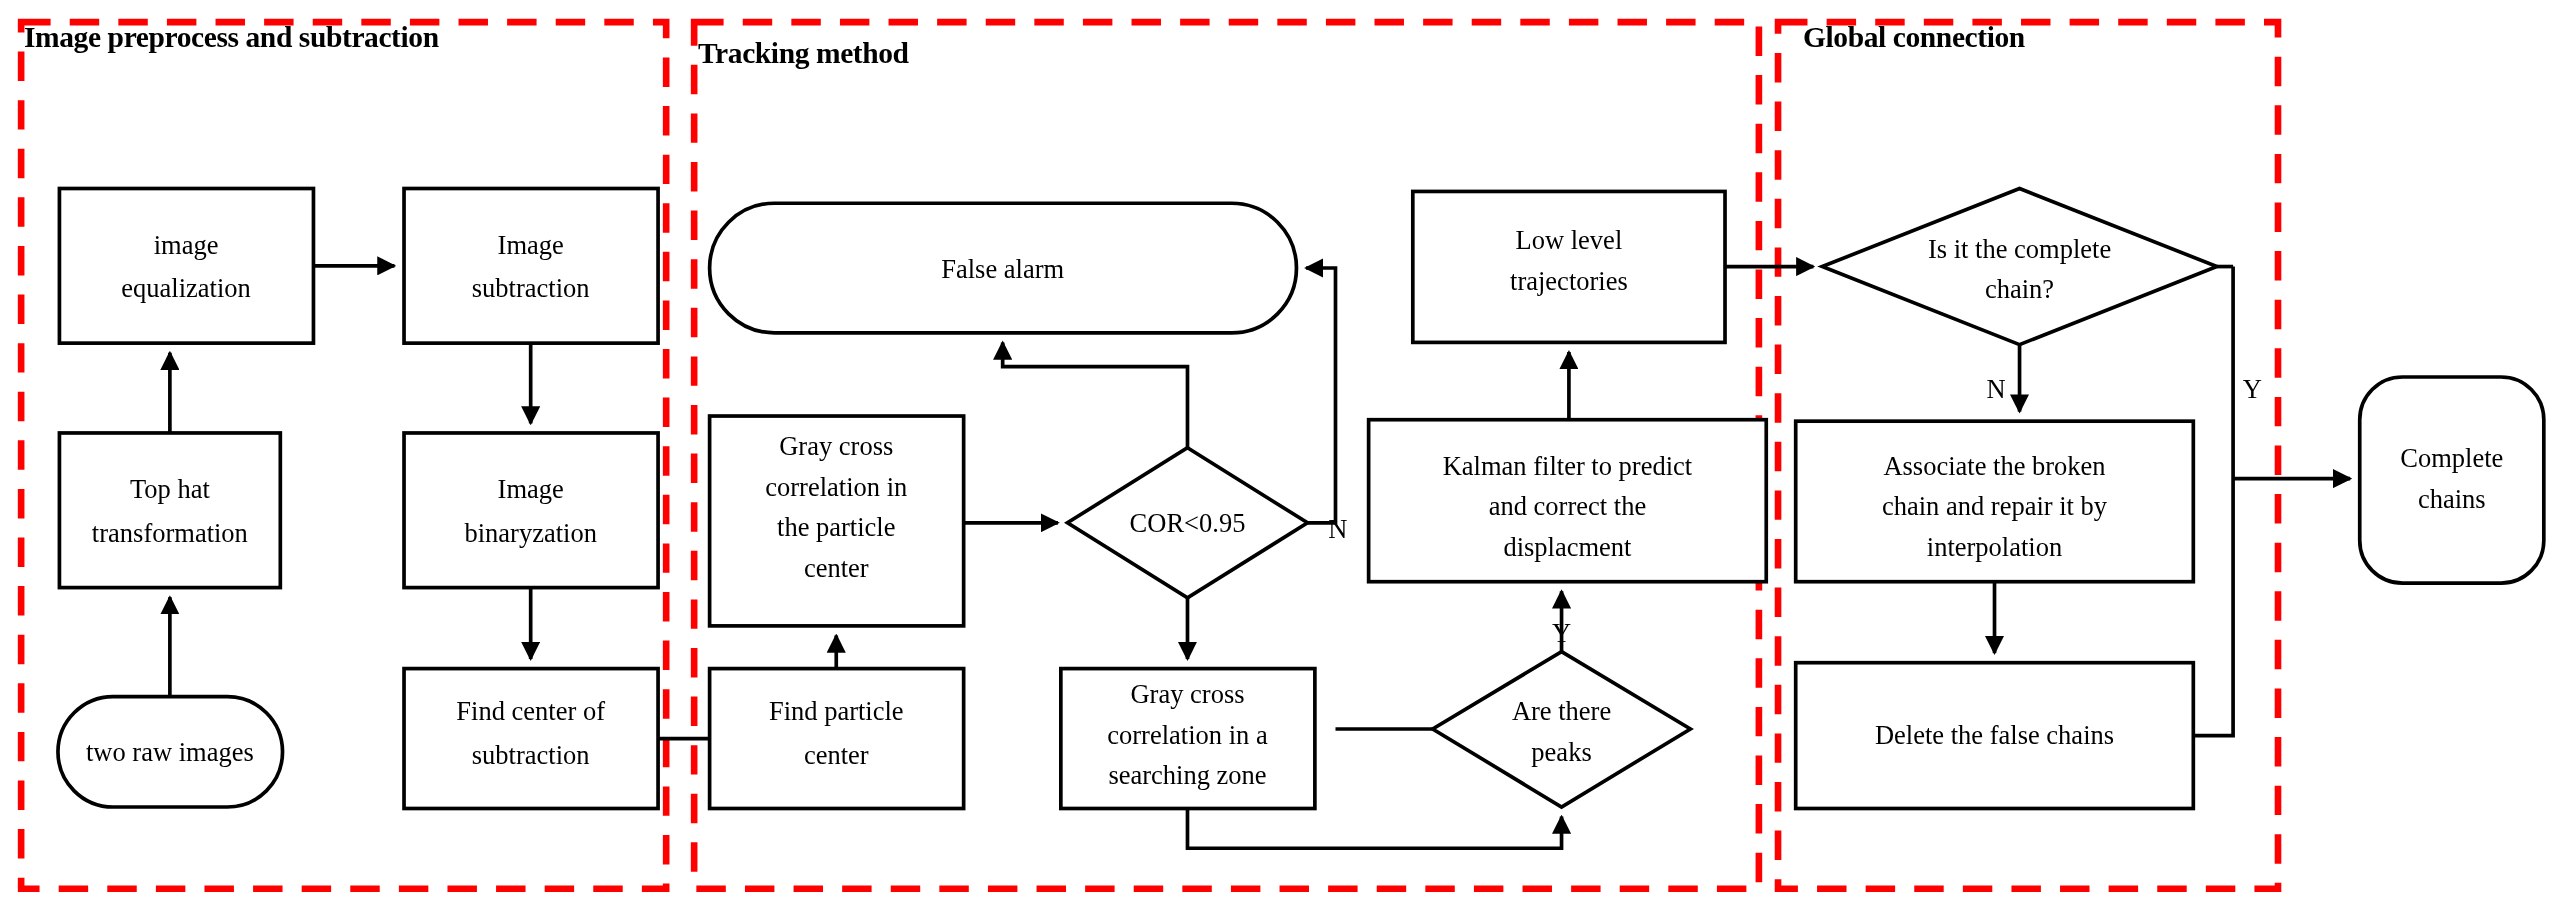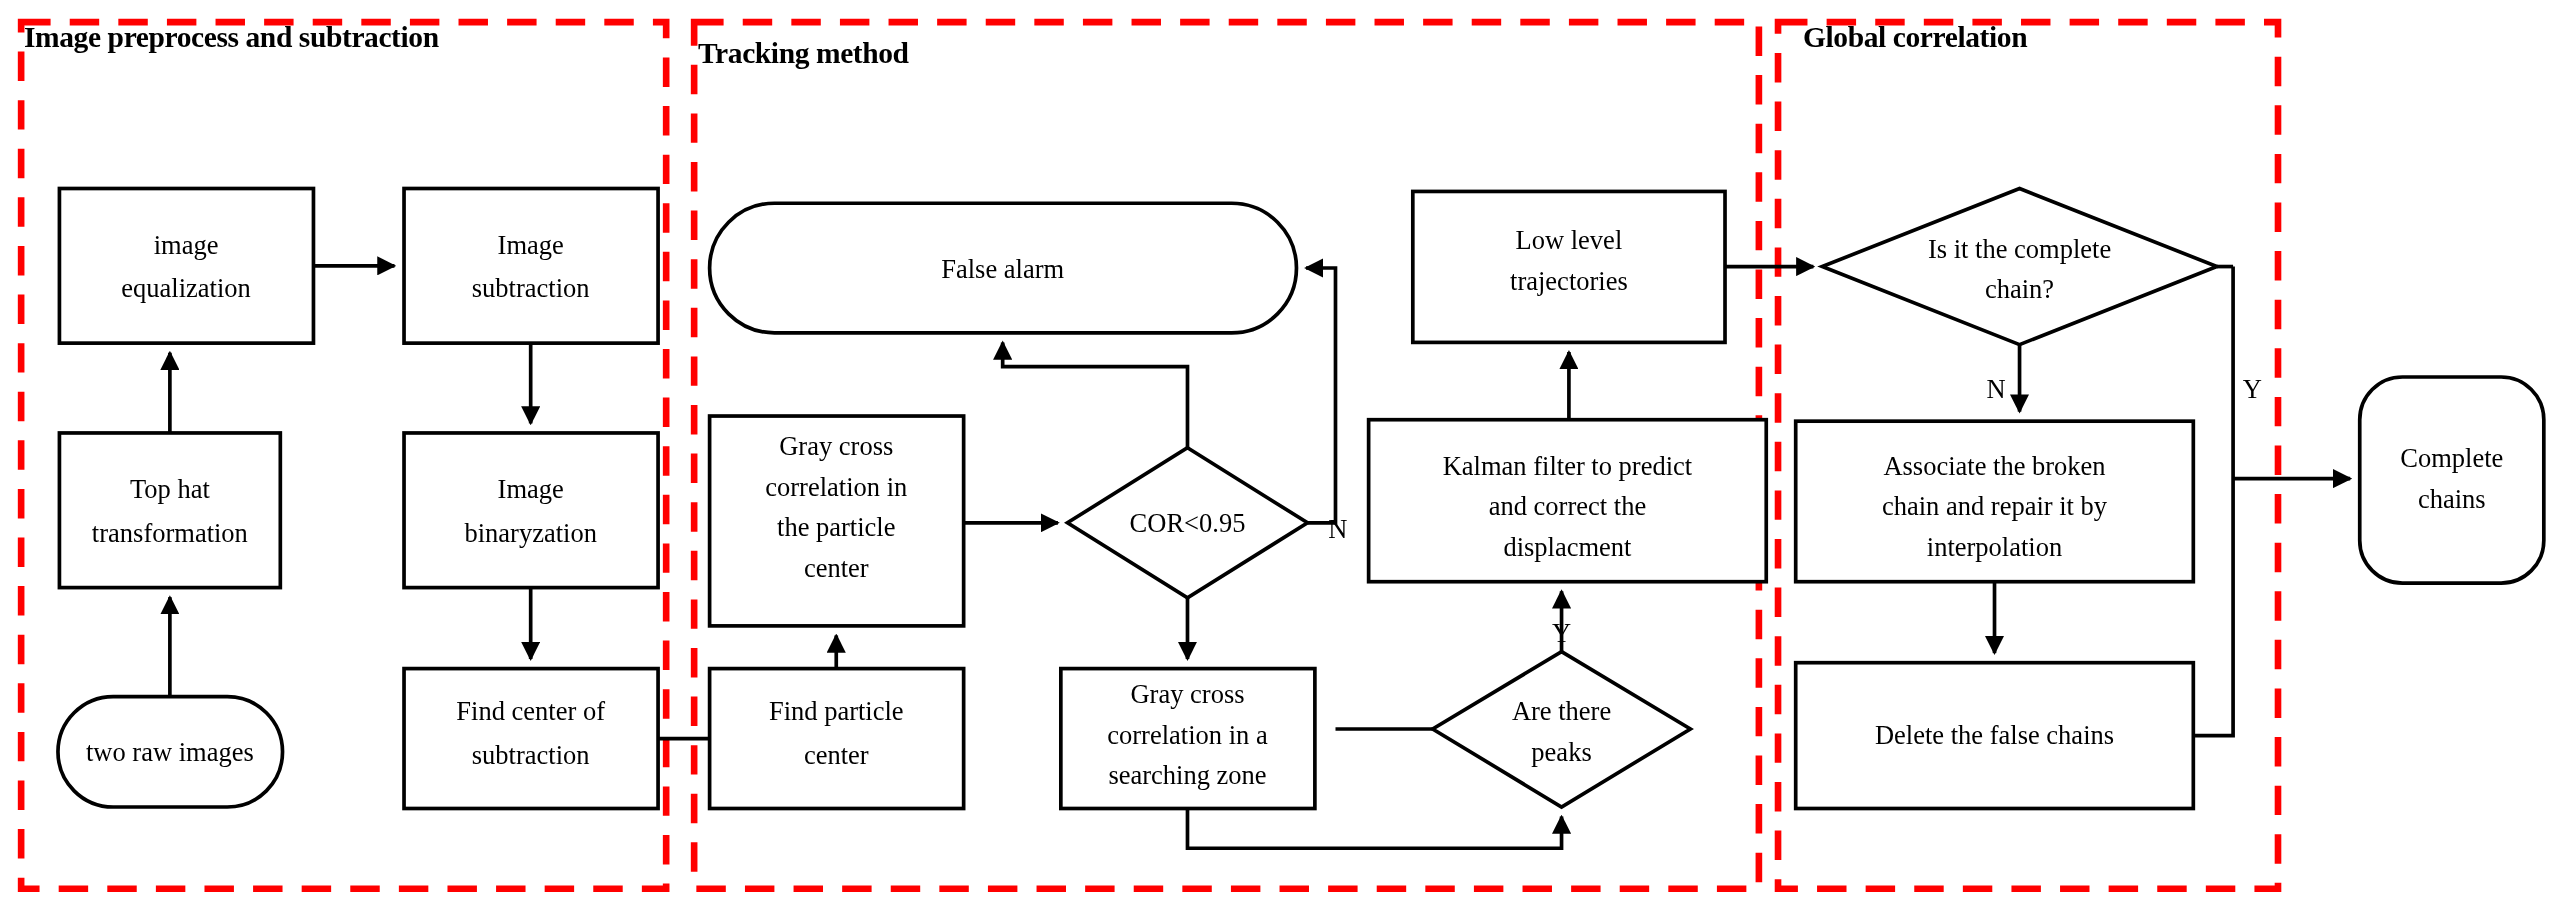--- a/index.html
+++ b/index.html
@@ -29,21 +29,21 @@
   .conn{stroke:#000000;stroke-width:5;fill:none;}
   .dashPanel{fill:none;stroke:#ff0000;stroke-width:9;stroke-dasharray:40 26;}
 </style>
 </head>
 <body>
 
 <div id="stage">
 
   <div class="panel-title" style="left:24px; top:20.6px;">Image preprocess and subtraction</div>
   <div class="panel-title" style="left:698px; top:37px;">Tracking method</div>
-  <div class="panel-title" style="left:1803px; top:20.6px;">Global correlation</div>
+  <div class="panel-title" style="left:1803px; top:20.6px;">Global connection</div>
 
   <svg id="flow" viewBox="0 0 3497 1244" xmlns="http://www.w3.org/2000/svg">
     <defs>
       <marker id="arrow" viewBox="0 0 10 10" refX="9" refY="5" markerWidth="5.2" markerHeight="5.2" orient="auto-start-reverse" markerUnits="strokeWidth">
         <path d="M 0 0 L 10 5 L 0 10 z" fill="#000"></path>
       </marker>
     </defs>
 
     <rect class="dashPanel" x="28" y="30" width="876" height="1177"></rect>
     <rect class="dashPanel" x="942" y="30" width="1446" height="1177"></rect>

